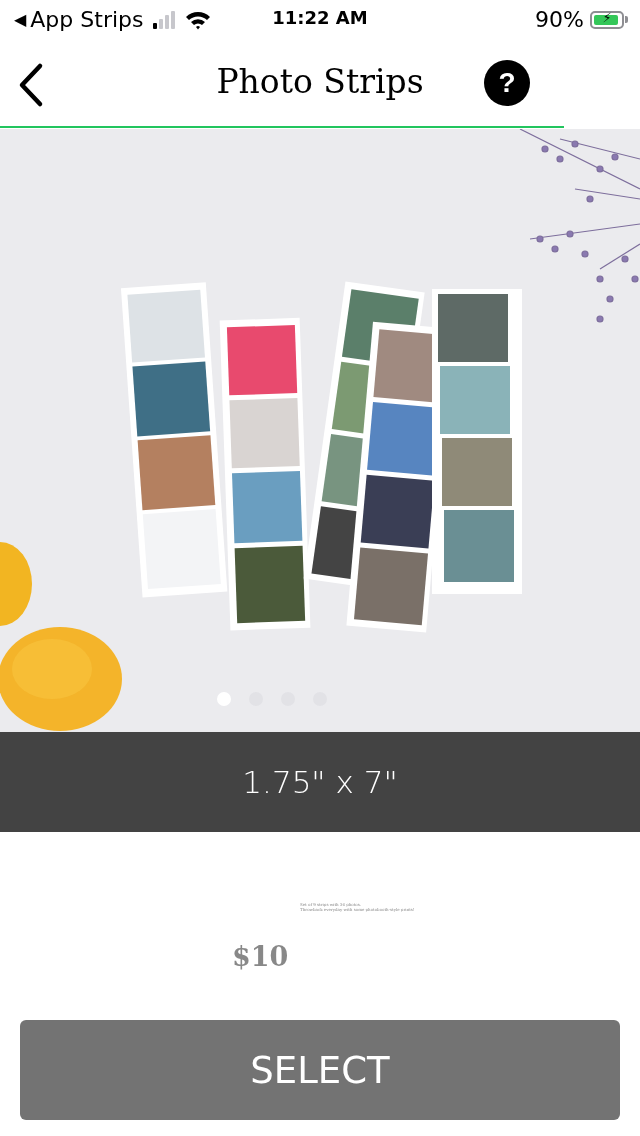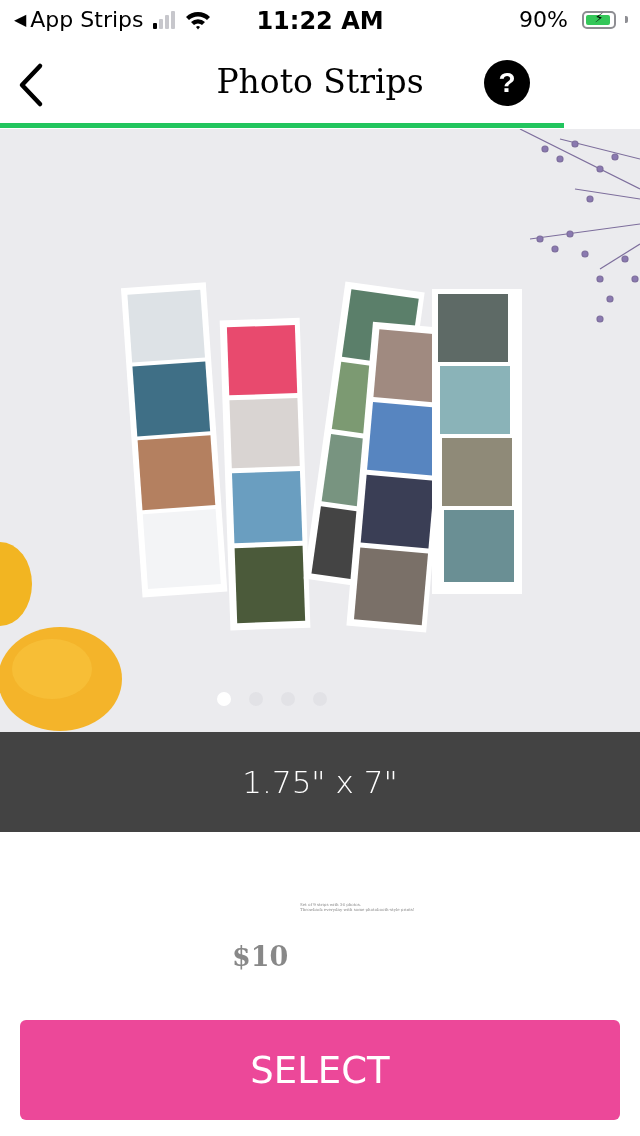--- a/index.html
+++ b/index.html
@@ -4,27 +4,27 @@
 <style>
   html, body { margin:0; padding:0; }
   body { width:640px; height:1136px; background:#ffffff; position:relative; overflow:hidden; font-family:"Liberation Sans", sans-serif; }
   .status-bar { position:absolute; left:0; top:0; width:640px; height:42px; }
   .status-back { position:absolute; left:14px; top:7px; font-size:22px; color:#000; display:flex; align-items:center; gap:4px; font-family:"DejaVu Sans", sans-serif; }
   .status-back .tri { font-size:16px; }
   .signal { display:inline-flex; align-items:flex-end; gap:2px; height:18px; margin-left:6px; }
   .signal span { width:4px; background:#c7c7cc; border-radius:1px; }
   .signal span.on { background:#000; }
   .wifi { margin-left:6px; width:26px; height:20px; }
-  .status-time { position:absolute; left:0; width:640px; top:7px; text-align:center; font-size:24px; font-weight:bold; font-family:"DejaVu Sans", sans-serif; }
-  .status-right { position:absolute; right:12px; top:7px; display:flex; align-items:center; gap:14px; font-size:22px; font-family:"DejaVu Sans", sans-serif; }
+  .status-time { position:absolute; left:0; width:640px; top:7px; text-align:center; font-size:18px; font-weight:bold; font-family:"DejaVu Sans", sans-serif; }
+  .status-right { position:absolute; right:12px; top:7px; display:flex; align-items:center; gap:6px; font-size:22px; font-family:"DejaVu Sans", sans-serif; }
   .battery { width:34px; height:18px; border:2px solid #8e8e93; border-radius:5px; position:relative; padding:2px; box-sizing:border-box; }
   .battery .fill { position:absolute; left:2px; top:2px; bottom:2px; width:80%; background:#34c759; border-radius:2px; }
   .battery .bolt { position:absolute; left:0; right:0; top:-3px; text-align:center; font-size:13px; color:#000; }
   .battery-nub { width:3px; height:7px; background:#8e8e93; border-radius:0 2px 2px 0; margin-left:-5px; }
-  .nav-bar { position:absolute; left:0; top:42px; width:564px; height:86px; border-bottom:5px solid #22c55e; box-sizing:border-box; }
+  .nav-bar { position:absolute; left:0; top:42px; width:564px; height:86px; border-bottom:2px solid #22c55e; box-sizing:border-box; }
   .back-btn { position:absolute; left:14px; top:18px; width:40px; height:50px; cursor:pointer; }
   .nav-title { position:absolute; left:0; width:640px; top:20px; text-align:center; font-family:"DejaVu Serif", serif; font-size:33px; color:#000; }
   .help-btn { position:absolute; right:34px; top:18px; width:46px; height:46px; border-radius:50%; background:#000; color:#fff; display:flex; align-items:center; justify-content:center; font-weight:bold; font-size:28px; cursor:pointer; }
   .hero { position:absolute; left:0; top:129px; width:640px; height:603px; background:#ebebee; overflow:hidden; }
   .hero svg { position:absolute; left:0; top:0; }
   .dots { position:absolute; left:0; width:640px; top:563px; display:flex; justify-content:center; gap:18px; padding-right:96px; box-sizing:border-box; }
   .dot { width:14px; height:14px; border-radius:50%; background:#e2e2e6; cursor:pointer; }
   .dot.active { background:#ffffff; }
   .size-bar { position:absolute; left:0; top:732px; width:640px; height:100px; background:#434343; color:#fff; display:flex; align-items:center; justify-content:center; font-family:"DejaVu Sans", sans-serif; font-size:31px; font-weight:300; }
   .price { position:absolute; left:232px; top:903px; font-family:"DejaVu Serif", serif; font-weight:bold; font-size:27px; color:#888;margin-top:38px; }
@@ -156,15 +156,15 @@
 <div class="size-bar" style="background: rgb(67, 67, 67);">
   <span>1.75" x 7"</span>
 </div>
 
 <div class="price">$10</div>
 <div class="desc">
   <div>Set of 9 strips with 36 photos.</div>
   <div>Throwback everyday with some photobooth-style prints!</div>
 </div>
 
-<button class="select-btn" style="background: #ec4899;">
+<button class="select-btn" style="background: #737373;">
   <span>SELECT</span>
 </button>
 
 </body></html>

